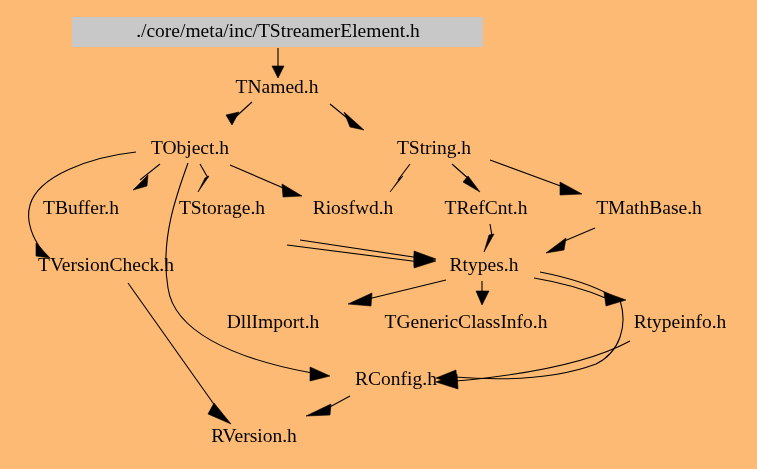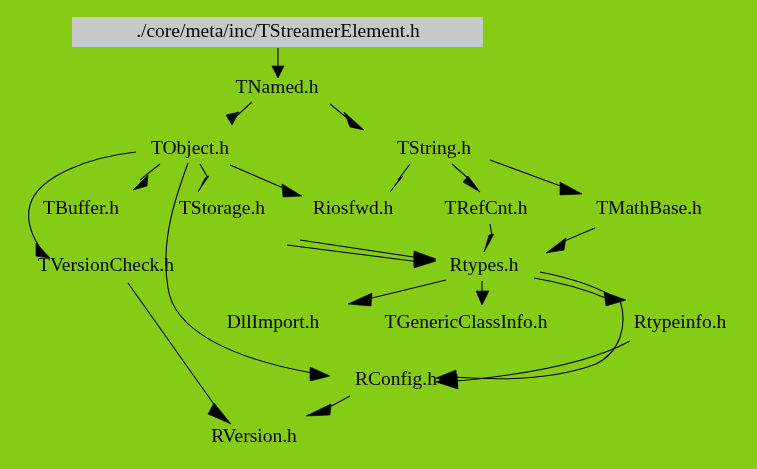--- a/index.html
+++ b/index.html
@@ -10,21 +10,21 @@
   body {
     width: 757px;
     height: 469px;
     overflow: hidden;
     font-family: "Liberation Serif", "DejaVu Serif", serif;
   }
   #graph-root {
     position: relative;
     width: 757px;
     height: 469px;
-    background: #84cc16;
+    background: #fdba74;
   }
   svg#graph-svg {
     position: absolute;
     left: 0;
     top: 0;
     width: 757px;
     height: 469px;
   }
   .edge-path {
     fill: none;

